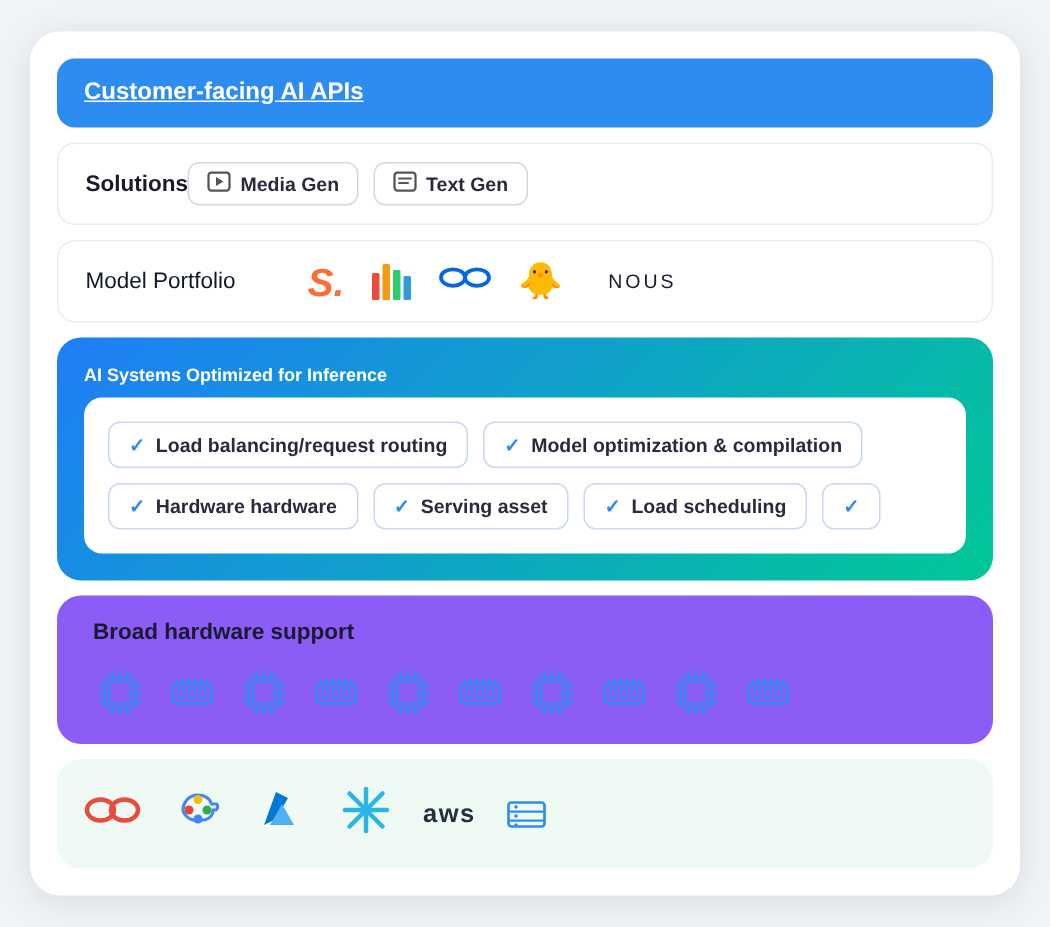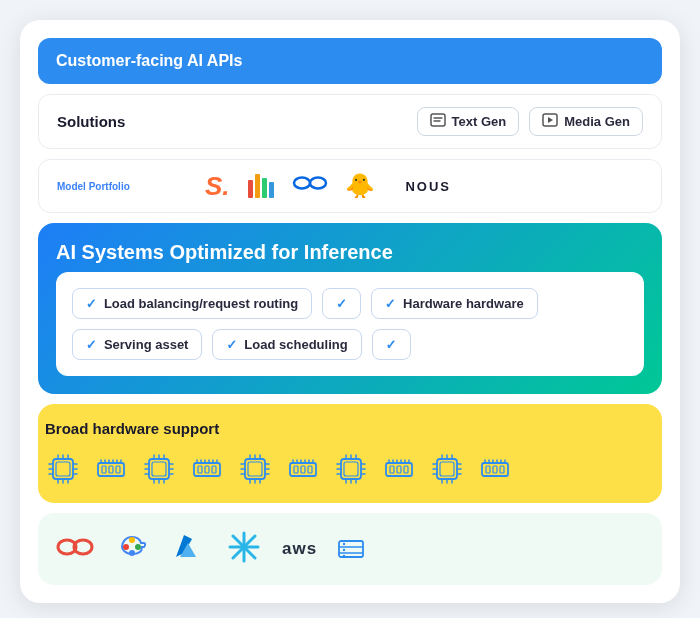--- a/index.html
+++ b/index.html
@@ -27,31 +27,32 @@
     
     .top-header {
       background: #2d8cf0;
       border-radius: 12px;
       padding: 14px 18px;
     }
     .top-header-title {
       color: white;
       font-size: 16px;
       font-weight: 700;
+      text-decoration: underline;
     }
 
     
     .solutions-row {
       background: white;
       border: 1px solid #e8ecf0;
       border-radius: 12px;
       padding: 12px 18px;
       display: flex;
       align-items: center;
-      justify-content: space-between;
+      justify-content: flex-start;
     }
     .solutions-label {
       font-size: 15px;
       font-weight: 700;
       color: #1a1a2e;
     }
     .solutions-badges {
       display: flex;
       gap: 10px;
     }
@@ -75,57 +76,57 @@
     .portfolio-row {
       background: white;
       border: 1px solid #e8ecf0;
       border-radius: 12px;
       padding: 12px 18px;
       display: flex;
       align-items: center;
       gap: 18px;
     }
     .portfolio-label {
-      font-size: 10px;
-      font-weight: 700;
-      color: #3b82f6;
+      font-size: 15px;
+      font-weight: 400;
+      color: #0f172a;
       min-width: 130px;
     }
     .portfolio-logos {
       display: flex;
       align-items: center;
       gap: 18px;
       flex-wrap: nowrap;
     }
     .logo-mistral {
       display: flex;
       gap: 2px;
       align-items: flex-end;
     }
     .mistral-bar {
       width: 5px;
       border-radius: 1px;
     }
     .logo-nous {
       font-size: 13px;
-      font-weight: 700;
+      font-weight: 400;
       letter-spacing: 2px;
       color: #1a1a2e;
       padding-left: 12px;
     }
 
     
     .ai-systems-section {
       background: linear-gradient(135deg, #1e7ef7 0%, #00c896 100%);
       border-radius: 16px;
       padding: 18px;
     }
     .ai-systems-title {
       color: white;
-      font-size: 20px;
+      font-size: 12px;
       font-weight: 800;
       margin-bottom: 8px;
     }
     .ai-systems-inner {
       background: white;
       border-radius: 12px;
       padding: 16px;
       display: flex;
       flex-wrap: wrap;
       gap: 10px;
@@ -143,23 +144,23 @@
       background: white;
     }
     .check-icon {
       color: #2d8cf0;
       font-size: 13px;
       font-weight: 900;
     }
 
     
     .hardware-section {
-      background: #fde047;
+      background: #8b5cf6;
       border-radius: 16px;
-      padding: 16px 7px;
+      padding: 16px 24px;
     }
     .section-title {
       font-size: 15px;
       font-weight: 700;
       color: #1a1a2e;
       margin-bottom: 14px;
     }
     .hardware-icons-row {
       display: flex;
       align-items: center;
@@ -198,39 +199,39 @@
 
 <div class="card">
 
   <div class="top-header">
     <span class="top-header-title">Customer-facing AI APIs</span>
   </div>
 
   <div class="solutions-row">
     <span class="solutions-label">Solutions</span>
     <div class="solutions-badges">
+      <div class="badge">
+        <span class="badge-icon">
+          <svg width="16" height="14" viewBox="0 0 16 14" fill="none" xmlns="http://www.w3.org/2000/svg">
+            <rect x="1" y="1" width="14" height="12" rx="2" stroke="#555" stroke-width="1.5" fill="none"></rect>
+            <polygon points="6,4 6,10 11,7" fill="#555"></polygon>
+          </svg>
+        </span>
+        <span>Media Gen</span>
+      </div>
       <div class="badge">
         <span class="badge-icon">
           <svg width="16" height="14" viewBox="0 0 16 14" fill="none" xmlns="http://www.w3.org/2000/svg">
             <rect x="1" y="1" width="14" height="12" rx="2" stroke="#555" stroke-width="1.5" fill="none"></rect>
             <line x1="4" y1="5" x2="12" y2="5" stroke="#555" stroke-width="1.3" stroke-linecap="round"></line>
             <line x1="4" y1="8" x2="10" y2="8" stroke="#555" stroke-width="1.3" stroke-linecap="round"></line>
           </svg>
         </span>
         <span>Text Gen</span>
       </div>
-      <div class="badge">
-        <span class="badge-icon">
-          <svg width="16" height="14" viewBox="0 0 16 14" fill="none" xmlns="http://www.w3.org/2000/svg">
-            <rect x="1" y="1" width="14" height="12" rx="2" stroke="#555" stroke-width="1.5" fill="none"></rect>
-            <polygon points="6,4 6,10 11,7" fill="#555"></polygon>
-          </svg>
-        </span>
-        <span>Media Gen</span>
-      </div>
     </div>
   </div>
 
   <div class="portfolio-row">
     <span class="portfolio-label">Model Portfolio</span>
     <div class="portfolio-logos">
 
       <span style="font-size:26px;font-weight:900;color:#ff6b35;font-style:italic;line-height:1;">S.</span>
 
       <div class="logo-mistral">
@@ -255,20 +256,21 @@
 
   <div class="ai-systems-section">
     <div class="ai-systems-title">AI Systems Optimized for Inference</div>
     <div class="ai-systems-inner">
       <div class="check-item">
         <span class="check-icon">✓</span>
         <span>Load balancing/request routing</span>
       </div>
       <div class="check-item">
         <span class="check-icon">✓</span>
+        <span>Model optimization &amp; compilation</span>
       </div>
       <div class="check-item">
         <span class="check-icon">✓</span>
         <span>Hardware hardware</span>
       </div>
       <div class="check-item">
         <span class="check-icon">✓</span>
         <span>Serving asset</span>
       </div>
       <div class="check-item">

